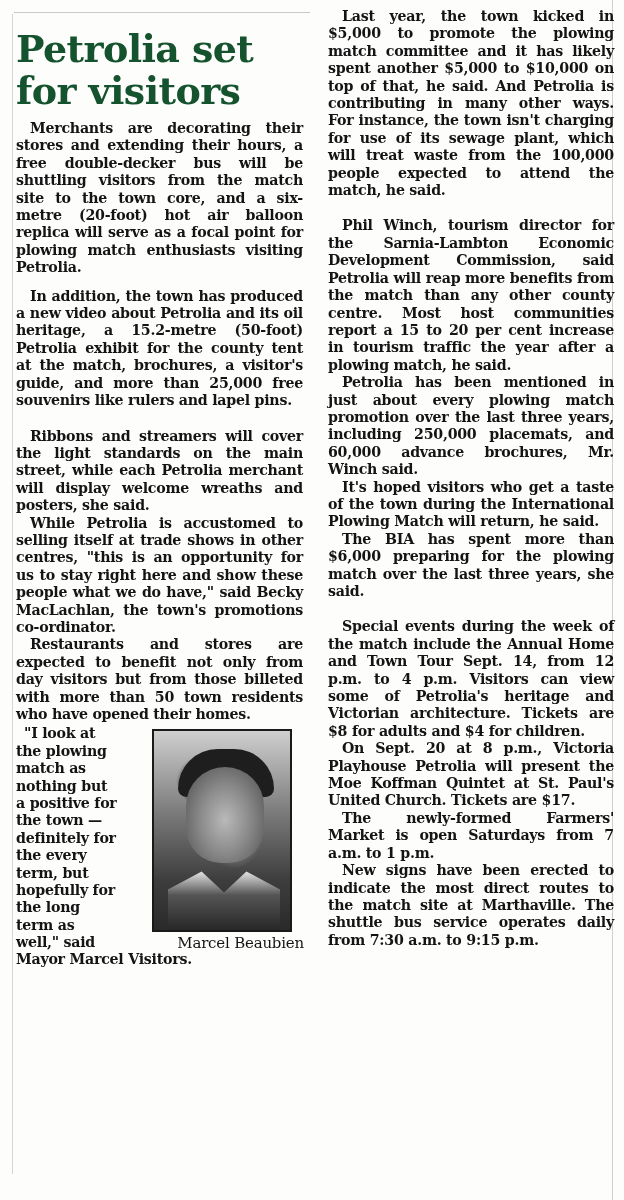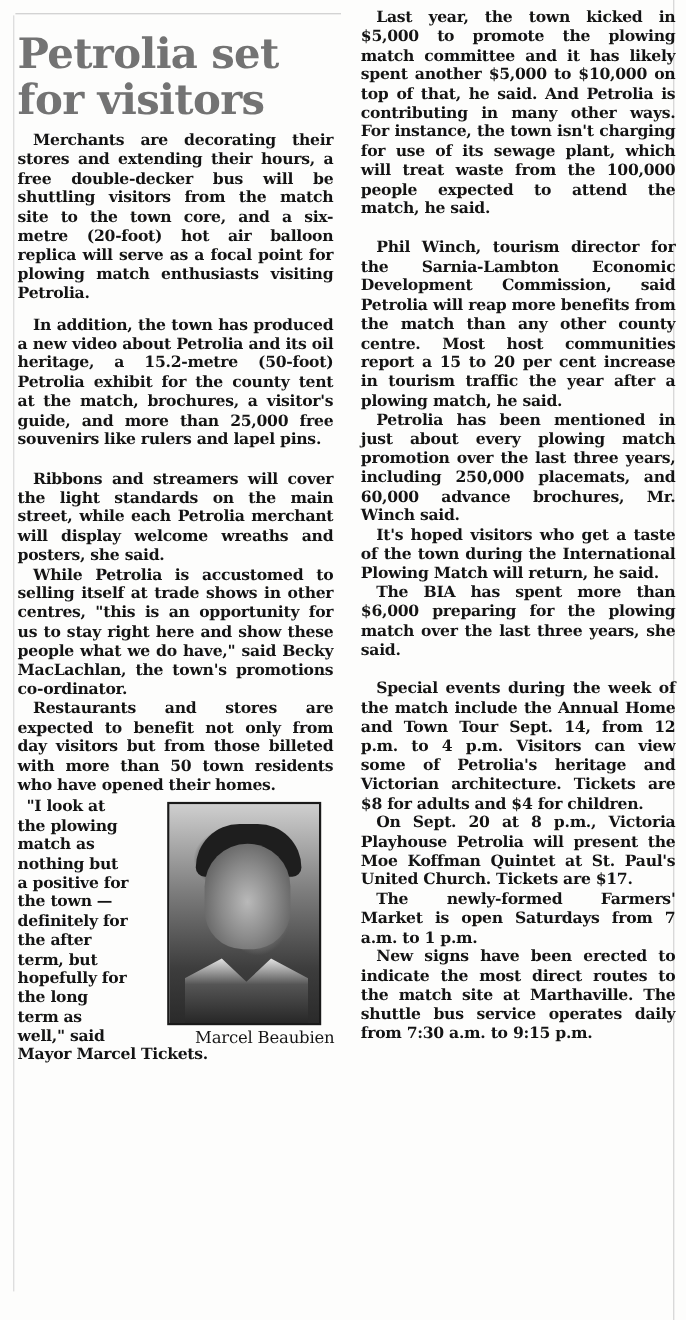--- a/index.html
+++ b/index.html
@@ -32,21 +32,21 @@
   .col-left { left: 16px; top: 0; width: 287px; }
   .col-right { left: 328px; top: 8px; width: 286px; }
 
   .headline {
     font-family: "DejaVu Serif", "Liberation Serif", serif;
     font-weight: bold;
     font-size: 38px;
     line-height: 42px;
     letter-spacing: -0.6px;
     margin: 28px 0 8px 0;
-    color: #737373;
+    color: #14532d;
   }
   .para {
     margin: 0;
     text-align: justify;
     text-indent: 14px;
     hyphens: manual;
   }
   .para.gap { margin-top: 11px; }
   .para.big-gap { margin-top: 18px; }
   .dateline { letter-spacing: 0.3px; }
@@ -112,34 +112,34 @@
 
     <div class="quote-block">
       <div class="quote-text">
         <span class="q">"I look at</span>
         <span style="display:block">the plowing</span>
         <span style="display:block">match as</span>
         <span style="display:block">nothing but</span>
         <span style="display:block">a positive for</span>
         <span style="display:block">the town —</span>
         <span style="display:block">definitely for</span>
-        <span style="display:block">the after</span>
+        <span style="display:block">the every</span>
         <span style="display:block">term, but</span>
         <span style="display:block">hopefully for</span>
         <span style="display:block">the long</span>
         <span style="display:block">term as</span>
         <span style="display:block">well," said</span>
       </div>
       <div class="photo">
         <div class="hair"></div>
         <div class="face"></div>
         <div class="collar"></div>
       </div>
       <div class="caption">Marcel Beaubien</div>
-      <div class="quote-tail">Mayor Marcel Tickets.</div>
+      <div class="quote-tail">Mayor Marcel Visitors.</div>
     </div>
   </div>
 
   <div class="col col-right">
     <p class="para">Last year, the town kicked in $5,000 to promote the plowing match committee and it has likely spent another $5,000 to $10,000 on top of that, he said. And Petrolia is contributing in many other ways. For instance, the town isn't charging for use of its sewage plant, which will treat waste from the 100,000 people expected to attend the match, he said.</p>
     <p class="para big-gap">Phil Winch, tourism director for the Sarnia-Lambton Economic Development Commission, said Petrolia will reap more benefits from the match than any other county centre. Most host communities report a 15 to 20 per cent increase in tourism traffic the year after a plowing match, he said.</p>
     <p class="para">Petrolia has been mentioned in just about every plowing match promotion over the last three years, including 250,000 placemats, and 60,000 advance brochures, Mr. Winch said.</p>
     <p class="para">It's hoped visitors who get a taste of the town during the International Plowing Match will return, he said.</p>
     <p class="para">The BIA has spent more than $6,000 preparing for the plowing match over the last three years, she said.</p>
     <p class="para big-gap">Special events during the week of the match include the Annual Home and Town Tour Sept. 14, from 12 p.m. to 4 p.m. Visitors can view some of Petrolia's heritage and Victorian architecture. Tickets are $8 for adults and $4 for children.</p>

